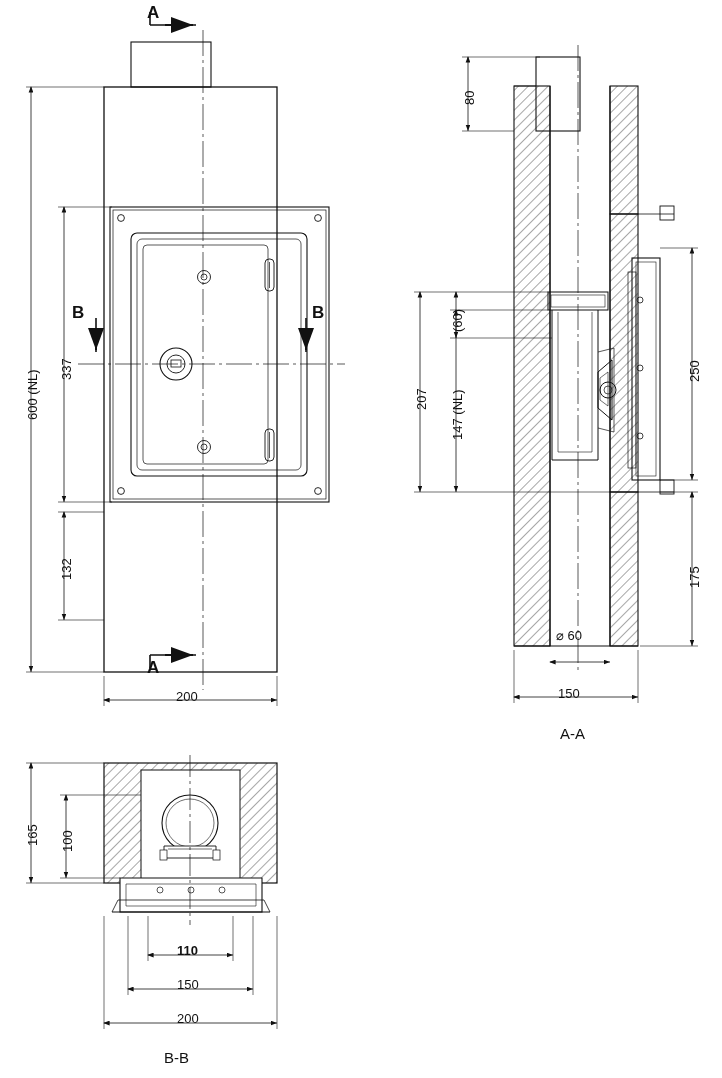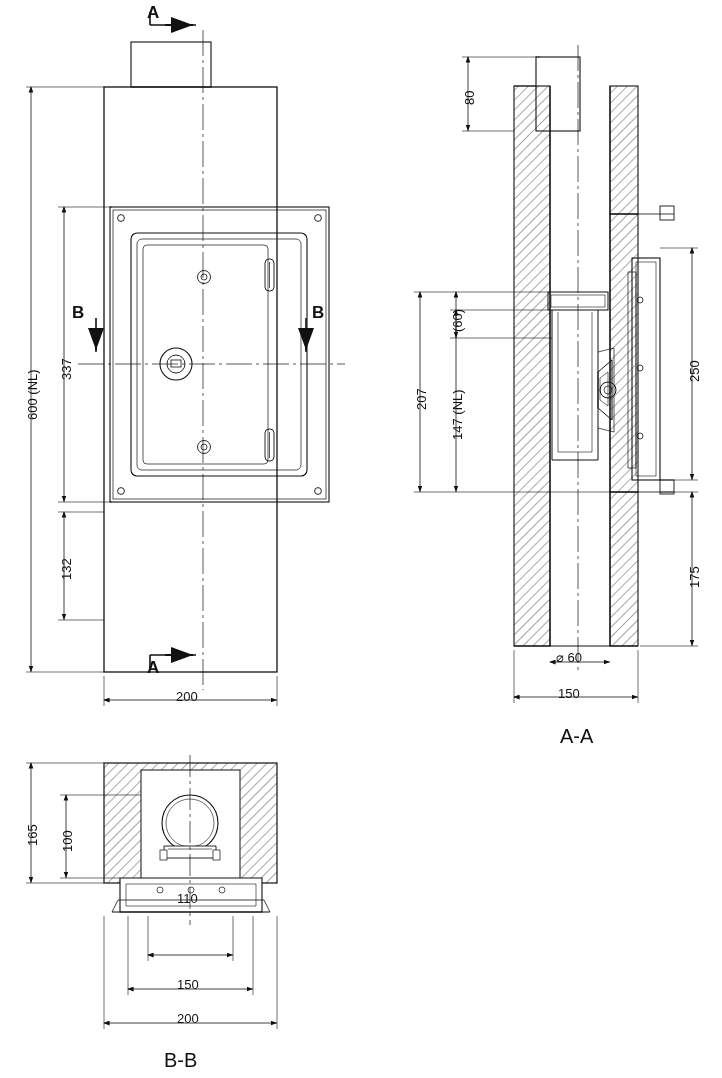--- a/index.html
+++ b/index.html
@@ -2,21 +2,21 @@
 <html><head>
 <meta charset="utf-8">
 <style>
   html,body{margin:0;padding:0;background:#ffffff;}
   body{width:722px;height:1078px;position:relative;overflow:hidden;
        font-family:"Liberation Sans", sans-serif; color:#111;}
   .stage{position:absolute;left:0;top:0;width:722px;height:1078px;}
   svg.draw{position:absolute;left:0;top:0;width:722px;height:1078px;}
   .lbl{position:absolute;font-size:13px;color:#111;white-space:nowrap;line-height:1;}
   .lbl.big{font-size:17px;font-weight:bold;}
-  .lbl.mid{font-size:20px;}
+  .lbl.mid{font-size:15px;}
   .rot{transform:rotate(-90deg);transform-origin:left top;}
 </style>
 </head>
 <body>
 
 <div class="stage">
 
 <svg class="draw" viewBox="0 0 722 1078">
   <defs>
     <pattern id="hatch" width="7" height="7" patternTransform="rotate(45)" patternUnits="userSpaceOnUse">
@@ -214,24 +214,24 @@
 <div class="lbl rot" style="left:60px;top:380px;">337</div>
 <div class="lbl rot" style="left:60px;top:580px;">132</div>
 <div class="lbl" style="left:176px;top:690px;">200</div>
 
 <div class="lbl rot" style="left:463px;top:105px;">80</div>
 <div class="lbl rot" style="left:451px;top:332px;">(60)</div>
 <div class="lbl rot" style="left:415px;top:410px;">207</div>
 <div class="lbl rot" style="left:451px;top:440px;">147 (NL)</div>
 <div class="lbl rot" style="left:688px;top:382px;">250</div>
 <div class="lbl rot" style="left:688px;top:588px;">175</div>
-<div class="lbl" style="left:556px;top:651px;text-align:center;">⌀ 60</div>
+<div class="lbl" style="left:556px;top:629px;text-align:center;">⌀ 60</div>
 <div class="lbl" style="left:558px;top:687px;">150</div>
 <div class="lbl mid" style="left:560px;top:726px;">A-A</div>
 
 <div class="lbl rot" style="left:26px;top:846px;">165</div>
 <div class="lbl rot" style="left:61px;top:852px;">100</div>
-<div class="lbl" style="left:177px;top:892px;">110</div>
+<div class="lbl" style="left:177px;top:944px;font-weight:bold;">110</div>
 <div class="lbl" style="left:177px;top:978px;">150</div>
 <div class="lbl" style="left:177px;top:1012px;">200</div>
 <div class="lbl mid" style="left:164px;top:1050px;">B-B</div>
 
 </div>
 
 </body></html>

